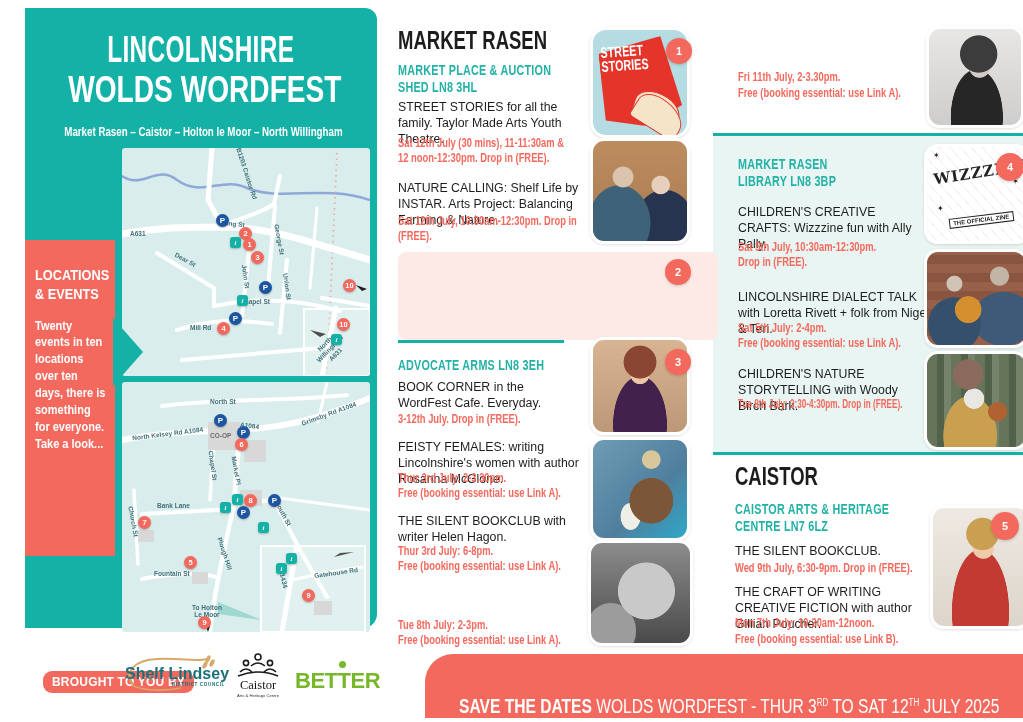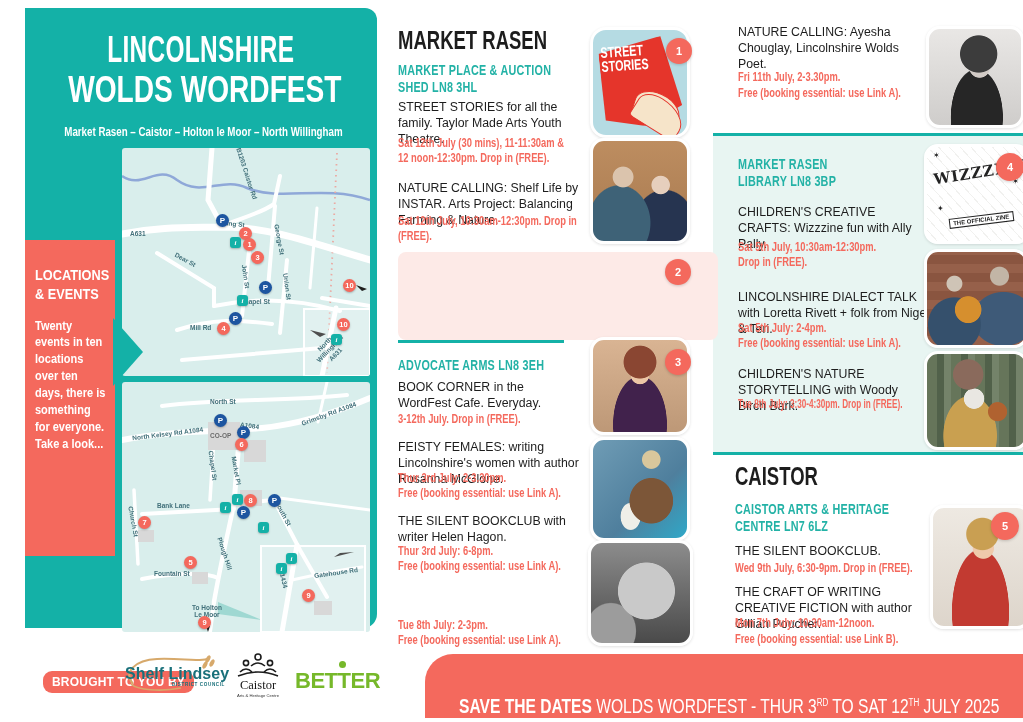--- a/index.html
+++ b/index.html
@@ -324,21 +324,20 @@
       <span style="display:block">STORIES</span>
     </div>
   </div>
   <div class="abs badge b26" style="left:641px;top:38px">1</div>
   <div class="photo ph-couple" style="left:565px;top:138px;width:94px;height:100px"></div>
   <div class="photo ph-rosanna" style="left:565px;top:337px;width:94px;height:92px"></div>
   <div class="abs badge b26" style="left:640px;top:349px">3</div>
   <div class="photo ph-helen" style="left:565px;top:437px;width:94px;height:98px"></div>
   <div class="photo ph-ian" style="left:563px;top:540px;width:99px;height:100px"></div>
 
-  <p class="abs desc" style="left:713px;top:24px;width:180px;margin:0">NATURE CALLING: Ayesha Chouglay, Lincolnshire Wolds Poet.</p>
   <div class="abs when" style="left:713px;top:70px">Fri 11th July, 2-3.30pm.</div>
   <div class="abs when" style="left:713px;top:86px">Free (booking essential: use Link A).</div>
   <div class="photo ph-ayesha" style="left:901px;top:26px;width:92px;height:96px"></div>
 
   <div class="abs mint-panel"></div>
   <div class="abs h-teal" style="left:713px;top:155px">
     <span style="display:block">MARKET RASEN</span>
     <span style="display:block">LIBRARY LN8 3BP</span>
   </div>
   <p class="abs desc" style="left:713px;top:204px;width:185px;margin:0">CHILDREN'S CREATIVE CRAFTS: Wizzzine fun with Ally Pally.</p>

